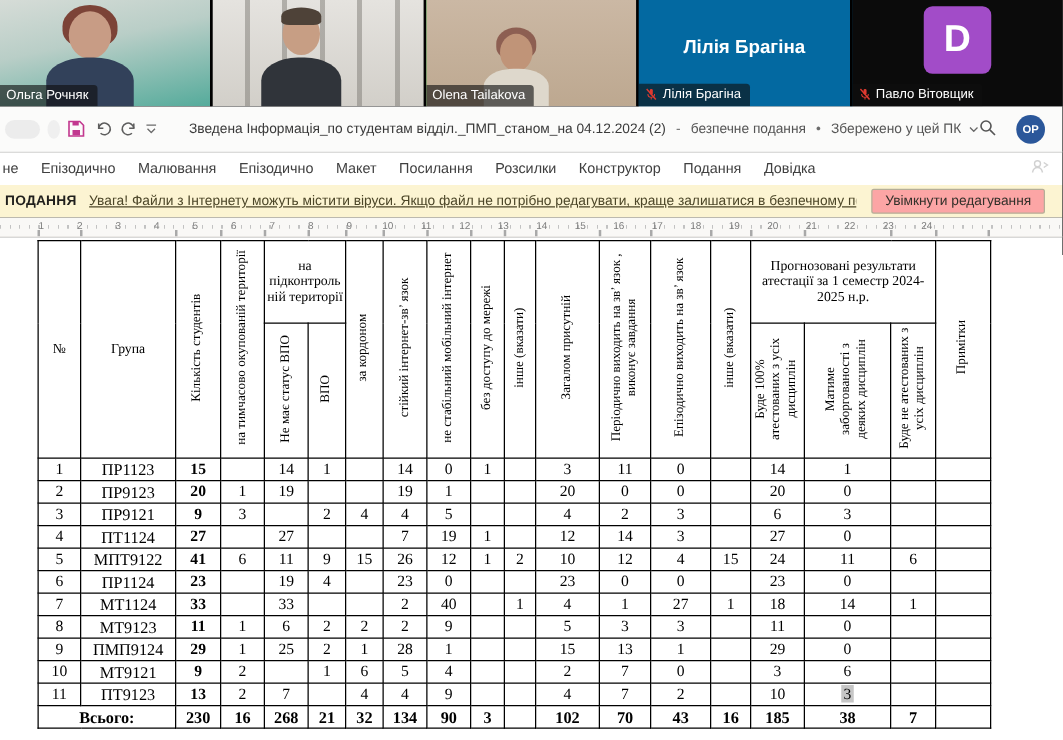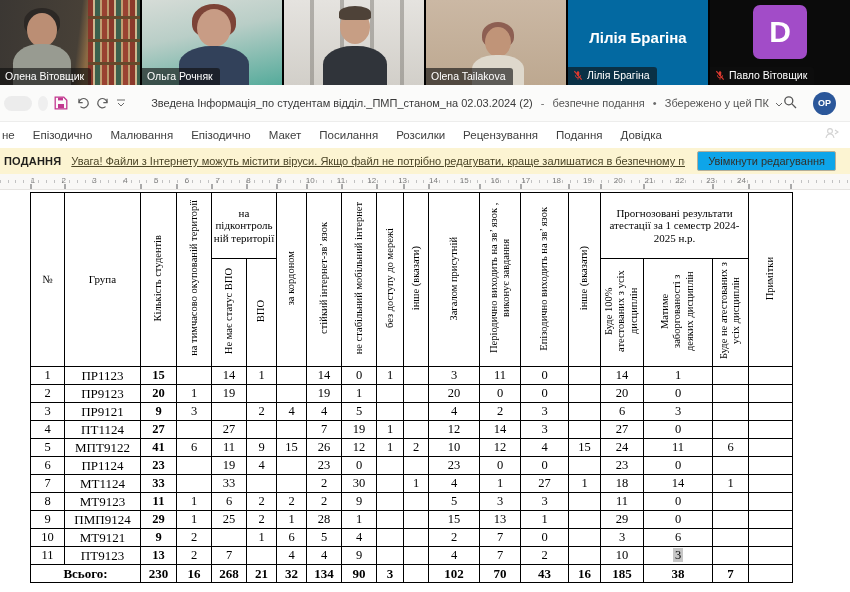--- a/index.html
+++ b/index.html
@@ -58,21 +58,21 @@
   .rtab { padding:0 9px; cursor:default; white-space:nowrap; }
   .rtab:first-child { padding-left:2px;text-align:center; }
   .ribbon .share-ic { position:absolute; right:10px; top:4px; opacity:.45; }
 
   
   .warnbar { height:26px; background:#fcf4d2; display:flex; align-items:center;
     font-size:11px; color:#44402c; }
   .warn-label { font-weight:bold; color:#201f1c; margin-left:4px; letter-spacing:.2px; }
   .warn-msg { margin-left:10px; text-decoration:underline; color:#4c4628; white-space:nowrap;
     overflow:hidden; }
-  .warn-btn { margin:0 14px 0 12px; flex:0 0 auto; background:#0ea5e9; border:1px solid #b5ae98;
+  .warn-btn { margin:0 14px 0 12px; flex:0 0 auto; background:#fca5a5; border:1px solid #b5ae98;
     border-radius:2px; font-size:11px; color:#33302a; padding:3px 10px;
     font-family:"Liberation Sans",sans-serif; }
 
   
   .ruler { height:16px; background:#f9f8f6; border-bottom:1px solid #e6e4e1; position:relative; }
   .ruler::before { content:""; position:absolute; left:0; right:0; top:6px; height:3px;
     background:repeating-linear-gradient(90deg,#c2c2c2 0 1px,transparent 1px 7.7px); }
   .rnum { position:absolute; top:2px; font-size:8px; color:#7d7d7d; width:12px; text-align:center; }
   .rmark { position:absolute; top:10px; width:2px; height:5px; background:#a9a9a9; }
 
@@ -98,32 +98,20 @@
   tr.total { height:18px; }
   tr.total td { font-weight:bold; font-size:13px; }
   .sel { background:#c6c6c6; padding:0 2px; }
 </style>
 </head>
 <body>
 
 <div class="app">
 
   <div class="strip">
-    <div class="tile">
-      <div class="scene s1">
-        <div class="books"></div>
-        <div class="sil-hair" style="left:24px;top:8px;width:36px;height:28px;background:#2c2825;"></div>
-        <div class="sil-head" style="left:27px;top:13px;width:30px;height:34px;background:#bb8e74;"></div>
-        <div class="sil-body" style="left:13px;top:44px;width:58px;height:42px;background:#989b91;"></div>
-      </div>
-      <div class="nameplate">
-
-        <span>Олена Вітовщик</span>
-      </div>
-    </div>
 
     <div class="tile">
       <div class="scene s2">
         <div class="sil-hair" style="left:50px;top:4px;width:44px;height:34px;background:#7c4337;"></div>
         <div class="sil-head" style="left:55px;top:9px;width:34px;height:38px;background:#c89c85;"></div>
         <div class="sil-body" style="left:37px;top:46px;width:70px;height:40px;background:#32415a;"></div>
       </div>
       <div class="nameplate">
 
         <span>Ольга Рочняк</span>
@@ -204,21 +192,21 @@
           <path d="M4.2 7a5 5 0 1 1 1.6 4.4" stroke="#5d5d5d" stroke-width="1.3" fill="none"></path>
         </svg>
       </span>
     <span class="tb-btn" style="width:14px;">
         <svg viewBox="0 0 8 8" width="8" height="8">
           <line x1="0" y1="1" x2="8" y2="1" stroke="#6a6a6a" stroke-width="1"></line>
           <path d="M1 4l3 3 3-3" fill="none" stroke="#6a6a6a" stroke-width="1"></path>
         </svg>
       </span>
     <div class="doc-title">
-      <span>Зведена Інформація_по студентам відділ._ПМП_станом_на 02.03.2024 (2)</span>
+      <span>Зведена Інформація_по студентам відділ._ПМП_станом_на 04.12.2024 (2)</span>
       <span class="sep">-</span>
       <span class="st">безпечне подання</span>
       <span class="sep">•</span>
       <span class="st">Збережено у цей ПК</span>
       <svg viewBox="0 0 8 5" width="8" height="5" style="margin-left:3px;">
           <path d="M1 1l3 3 3-3" fill="none" stroke="#666" stroke-width="1"></path>
         </svg>
     </div>
     <div class="tb-right">
       <span><svg viewBox="0 0 14 14" width="14" height="14">
@@ -230,21 +218,21 @@
   </div>
 
   <nav class="ribbon" id="ribbonTabs">
     <span class="rtab">не</span>
       <span class="rtab">Епізодично</span>
       <span class="rtab">Малювання</span>
       <span class="rtab">Епізодично</span>
       <span class="rtab">Макет</span>
       <span class="rtab">Посилання</span>
       <span class="rtab">Розсилки</span>
-      <span class="rtab">Рецензування</span>
+      <span class="rtab">Конструктор</span>
       <span class="rtab">Подання</span>
       <span class="rtab">Довідка</span>
       <span class="share-ic"><svg viewBox="0 0 16 14" width="16" height="14">
           <circle cx="6" cy="5" r="2.4" fill="none" stroke="#9a9a9a" stroke-width="1.1"></circle>
           <path d="M2 12c.5-2.6 2-4 4-4s3.5 1.4 4 4" fill="none" stroke="#9a9a9a" stroke-width="1.1"></path>
           <path d="M11 4l3 2-3 2" fill="none" stroke="#9a9a9a" stroke-width="1.1"></path>
         </svg></span>
   </nav>
 
   <div class="warnbar">
@@ -479,21 +467,21 @@
           </tr>
           <tr>
             <td>7</td>
             <td class="c-group">МТ1124</td>
             <td class="c-bold">33</td>
             <td></td>
             <td>33</td>
             <td></td>
             <td></td>
             <td>2</td>
-            <td>30</td>
+            <td>40</td>
             <td></td>
             <td>1</td>
             <td>4</td>
             <td>1</td>
             <td>27</td>
             <td>1</td>
             <td>18</td>
             <td>14</td>
             <td>1</td>
             <td></td>

